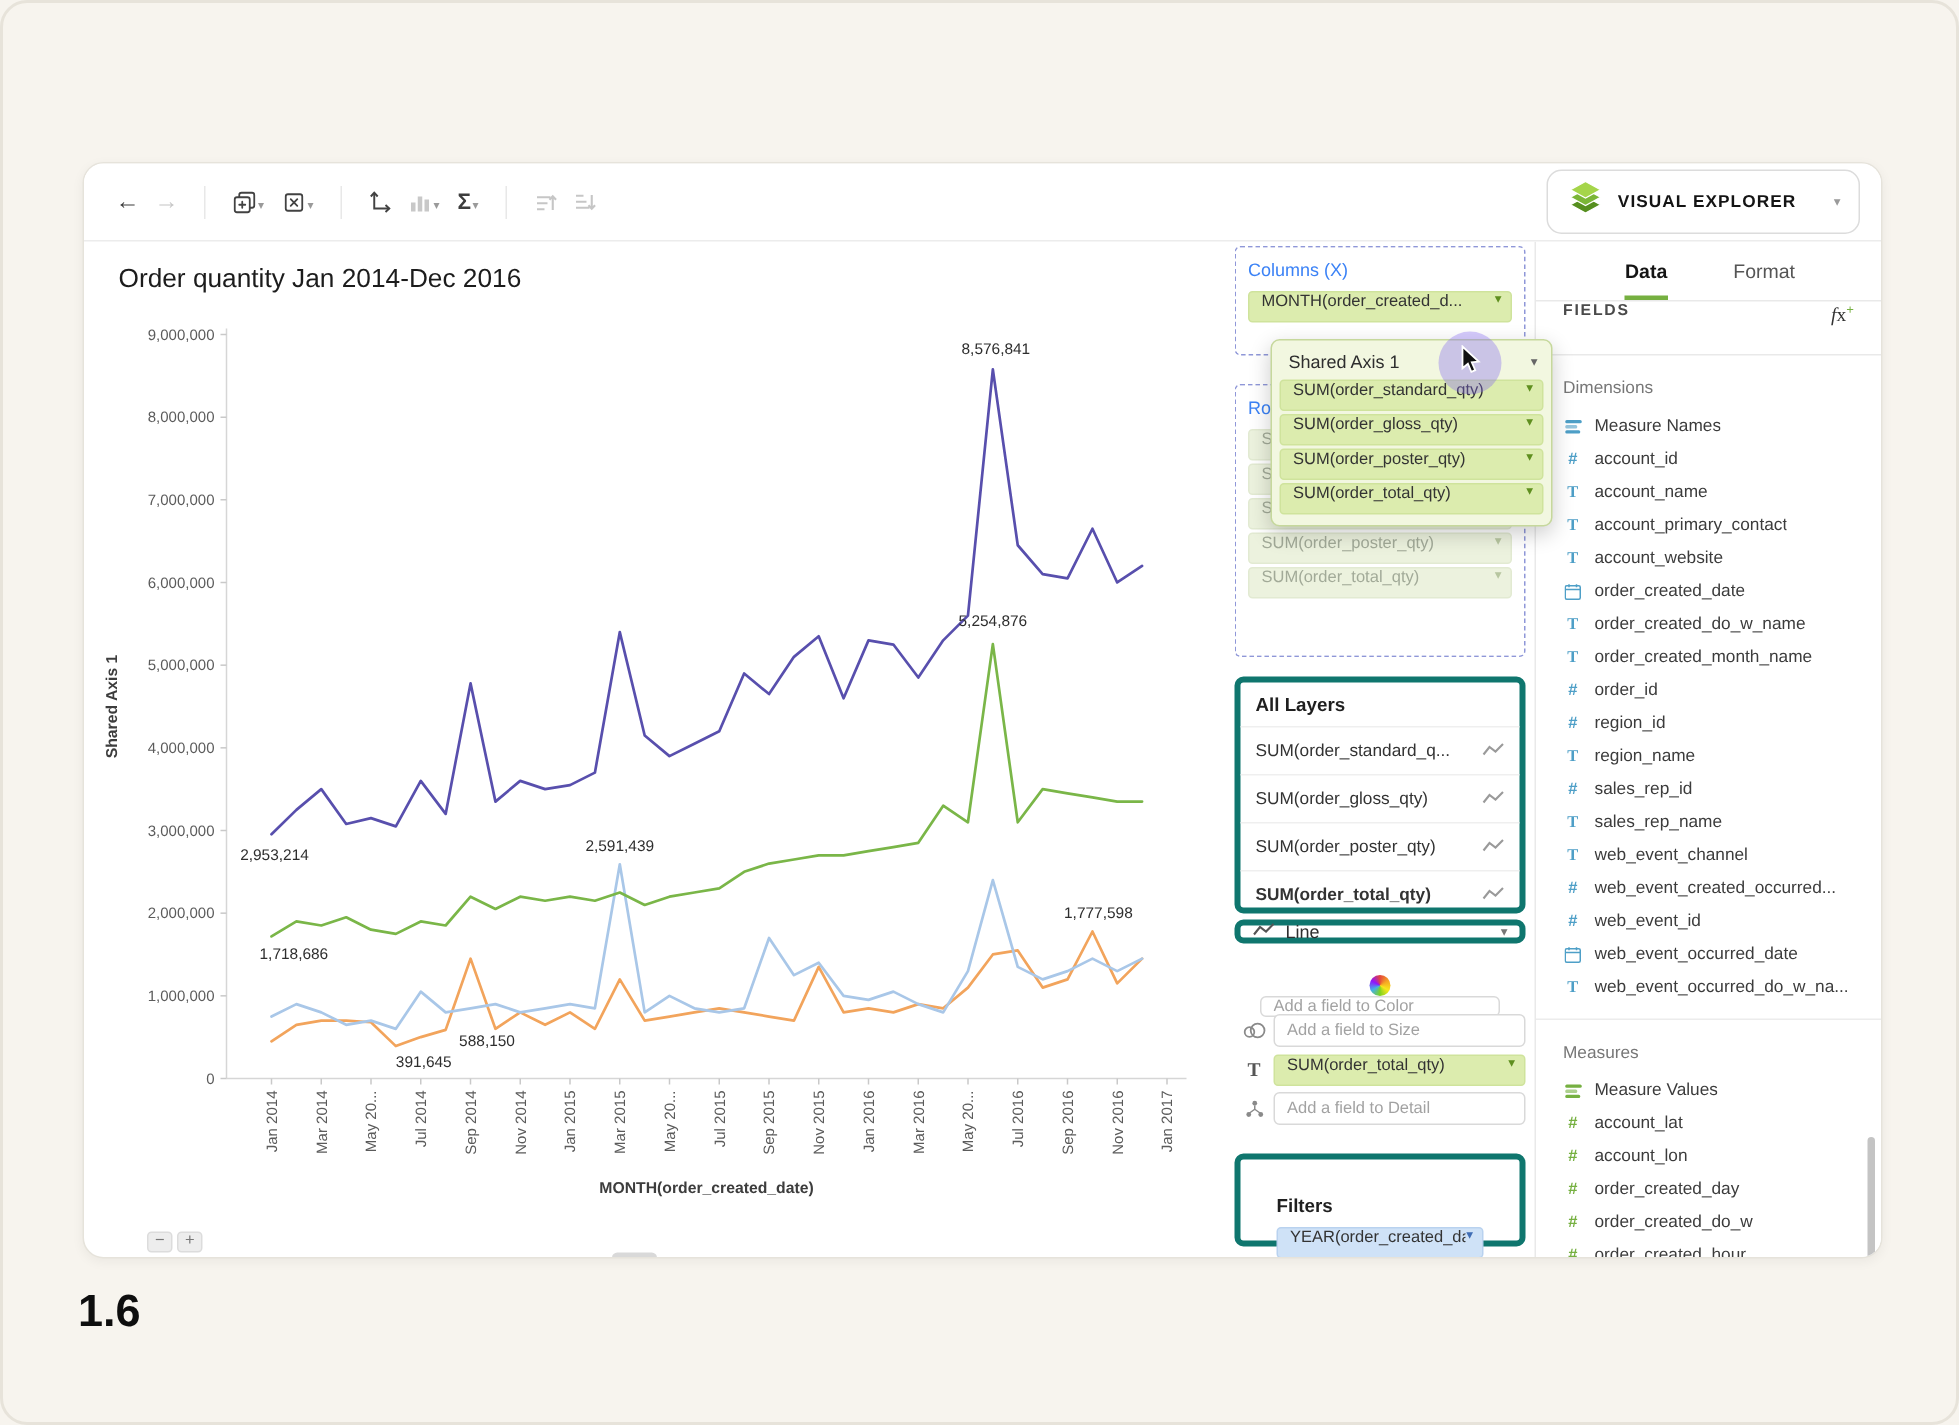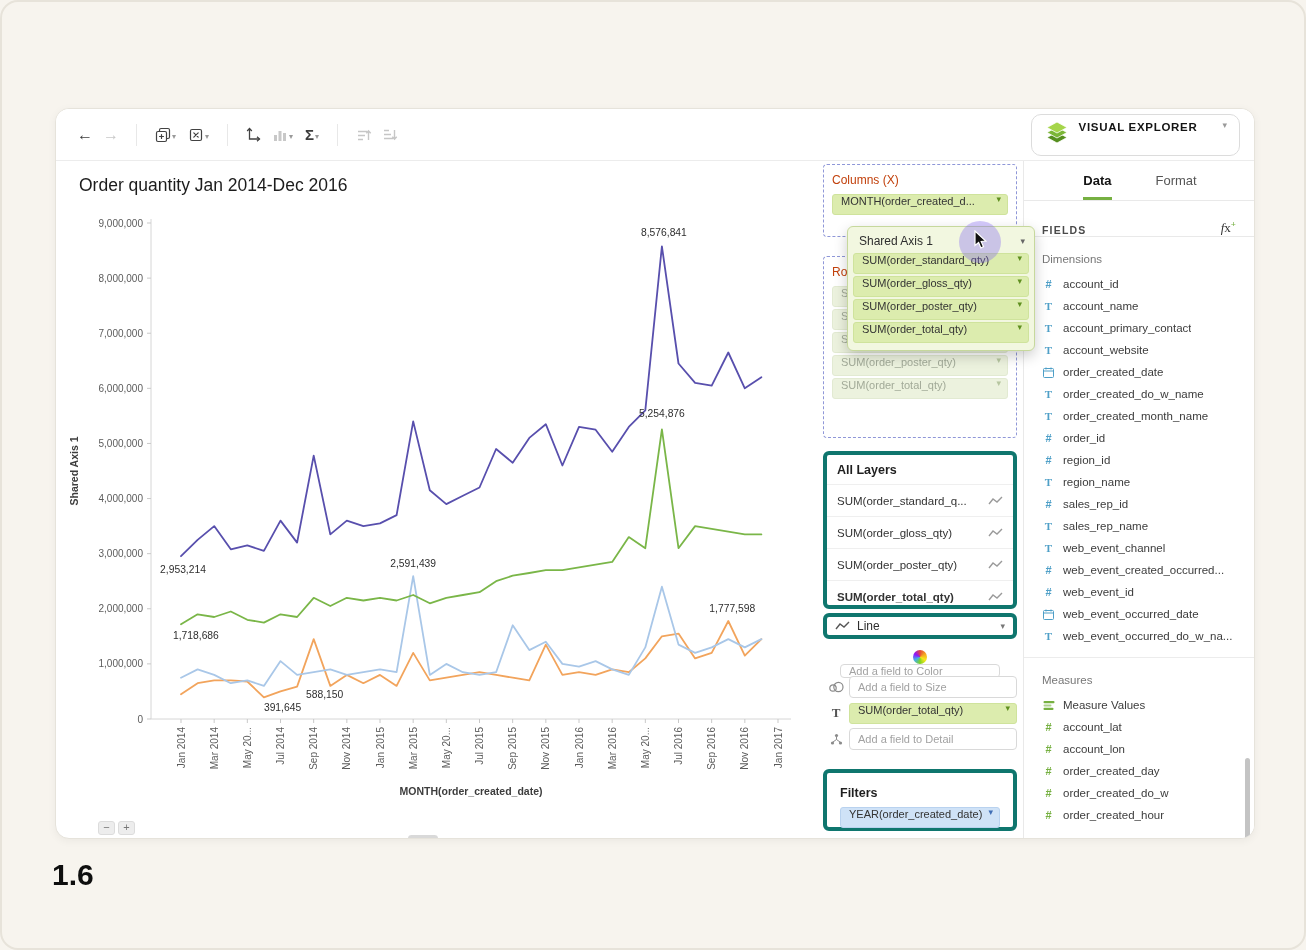--- a/index.html
+++ b/index.html
@@ -22,41 +22,41 @@
   .tbtn { min-width:26px; height:28px; display:flex; align-items:center; justify-content:center;
           color:#3d3d3d; font-size:16px; cursor:pointer; }
   .tgroup { display:flex; align-items:flex-end; gap:1px; margin:0 6px; cursor:pointer; }
   .tgroup svg, .tbtn svg { display:block; }
   .caret { font-size:8px; color:#9a9a9a; line-height:1; }
   .tgroup .caret { margin-bottom:2px; }
   .tdiv { width:1px; height:22px; background:#e8e8e8; margin:0 12px; }
   .dis { color:#c8c8c8; }
   .sigma { font-size:15px; font-weight:bold; color:#3d3d3d; line-height:16px; }
   .spacer { flex:1; }
-  .brand { display:flex; align-items:flex-start; gap:9px; border:1px solid #dcdcdc; border-radius:10px;
+  .brand { display:flex; align-items:center; gap:9px; border:1px solid #dcdcdc; border-radius:10px;
            padding:6px 12px; background:#fff; cursor:pointer; }
   .brand-label { font-size:11.5px; font-weight:bold; letter-spacing:.7px; color:#141414; }
   .brand .caret { margin-left:16px; font-size:9px; }
 
   
   .chart-title { position:absolute; left:23px; top:66px; font-size:17.5px; font-weight:500; color:#1c1c1c; }
   #chart-svg { position:absolute; left:10px; top:100px; }
   .tick { font-size:10px; fill:#5b5b5b; }
   .ann  { font-size:10.3px; fill:#2e2e2e; }
   .axt  { font-size:10.5px; fill:#3d3d3d; font-weight:bold; }
   .zoomer { position:absolute; left:42px; top:712px; display:flex; gap:3px; }
   .zbtn { width:17px; height:14px; background:#ededed; border:1px solid #dcdcdc; border-radius:3px;
           font-size:11px; line-height:11px; color:#777; text-align:center; cursor:pointer; }
   .drag-handle { position:absolute; left:352px; top:726px; width:30px; height:7px; background:#d9d9d9; border-radius:4px; }
 
   
   .shelf-box { position:absolute; left:767px; width:194px; background:#fff; }
   .dashed { border:1px dashed #8f97d8; border-radius:4px; padding:8px; }
   .solid  { border:4px solid #0f766e; border-radius:6px; }
-  .shelf-label { font-size:12px; color:#c2410c; margin-bottom:7px; white-space:nowrap; overflow:hidden; }
+  .shelf-label { font-size:12px; color:#3b82f6; margin-bottom:7px; white-space:nowrap; overflow:hidden; }
   .pill { height:21px; border-radius:3px; display:flex; align-items:flex-start; padding:0 6px 0 8px;
           font-size:11px; color:#333; cursor:pointer; margin-bottom:2px; }
   .pill-t { flex:1; white-space:nowrap; overflow:hidden; }
   .pill-c { font-size:9px; line-height:1; }
   .pill.green { background:#dcecae; border:1px solid #cfe39c; }
   .pill.green .pill-c { color:#5f8f1f; }
   .pill.blue { background:#cfe2f7; border:1px solid #b9d2ef; }
   .pill.blue .pill-c { color:#3f6db5; }
   .pill.off { background:#ecf2de; border:1px solid #e2ead2; color:#a2aa98; }
   .pill.off .pill-c { color:#b7c6a0; }
@@ -70,49 +70,49 @@
   .popup-head { display:flex; align-items:center; padding:2px 4px 5px 6px; font-size:12px; color:#2e2e2e; cursor:pointer; }
   .popup-head .pill-c { color:#666; }
   .popup-head .pill-t { flex:1; }
 
   #layers-box { top:342px; height:158px; }
   .layers-head { font-size:12.5px; font-weight:bold; color:#1f1f1f; padding:8px 10px 7px; }
   .lrow { height:32px; border-top:1px solid #efefef; display:flex; align-items:center; padding:0 10px; cursor:pointer; }
   .lrow-t { flex:1; font-size:11.5px; color:#333; white-space:nowrap; overflow:hidden; }
   .lrow.active .lrow-t { font-weight:bold; }
 
-  #mark-select { top:504px; height:26px; display:flex; align-items:center; gap:7px; padding:0 8px; cursor:pointer; }
+  #mark-select { top:504px; height:16px; display:flex; align-items:center; gap:7px; padding:0 8px; cursor:pointer; }
   .mark-label { font-size:12px; color:#2e2e2e; flex:1; }
   #mark-select .pill-c { color:#777; }
 
   .well-row { position:absolute; left:767px; width:194px; height:22px; display:flex; align-items:center; }
   .well-icon { width:26px; display:flex; justify-content:center; align-items:center; }
   .well-input { flex:1; height:22px; border:1px solid #d9d9d9; border-radius:4px; font-size:11px;
                 padding:0 8px; color:#333; outline:none; font-family:"Liberation Sans",sans-serif; background:#fff; }
   .well-input::placeholder { color:#a2a2a2; }
   .well-pill { flex:1; margin-bottom:0; }
   .color-wheel { width:14px; height:14px; border-radius:50%;
      background:conic-gradient(#e4473c,#f5a623,#f8e71c,#7ed321,#45b0e6,#9013fe,#e4473c); }
   #well-color { top:541px;flex-direction:column; } #well-size { top:567px; } #well-text { top:593px; } #well-detail { top:619px; }
 
-  #filters-box { top:660px; height:62px; padding:13px; }
+  #filters-box { top:660px; height:62px; padding:24px; }
   .filters-head { font-size:12.5px; font-weight:bold; color:#1f1f1f; margin-bottom:7px; }
 
   
   .cursor-halo { position:absolute; left:903px; top:112px; width:42px; height:42px; border-radius:50%;
                  background:rgba(130,100,240,.35); z-index:40; }
   .cursor-arrow { position:absolute; left:917px; top:121px; z-index:41; }
 
   
   .rpanel { position:absolute; left:967px; top:52px; width:233px; height:679px; border-left:1px solid #e9e9e9; background:#fff; }
   .tabs { height:40px; border-bottom:1px solid #e9e9e9; display:flex; justify-content:center; gap:44px; }
   .tab { font-size:13px; color:#555; display:flex; align-items:flex-end; padding-bottom:9px; cursor:pointer;
          border-bottom:3px solid transparent; }
   .tab.active { color:#141414; font-weight:bold; border-bottom-color:#76b041; }
-  .fields-head { height:36px; border-bottom:1px solid #e9e9e9; display:flex; align-items:flex-end; padding:0 20px 0 18px; }
+  .fields-head { height:36px; border-bottom:1px solid #e9e9e9; display:flex; align-items:flex-start; padding:0 20px 0 18px; }
   .fields-title { font-size:10.5px; font-weight:bold; letter-spacing:1.2px; color:#4a4a4a; flex:1; }
   .fx { font-family:"Liberation Serif",serif; font-style:italic; font-size:13px; color:#333; cursor:pointer; }
   .fx sup { color:#76b041; font-weight:bold; font-size:9px; font-style:normal; }
   .group-label { font-size:11.5px; color:#777; margin:16px 0 8px 18px; }
   .frow { height:22px; display:flex; align-items:center; padding-left:18px; gap:8px; cursor:pointer; }
   .flabel { font-size:11.5px; color:#3c3c3c; white-space:nowrap; overflow:hidden; }
   .fi { width:13px; text-align:center; font-size:11px; font-weight:bold; color:#4e9fc7; flex:none; display:inline-flex; justify-content:center; }
   .fi.txt { font-family:"Liberation Serif",serif; }
   .frow.m .fi { color:#76b041; }
   .list-div { height:1px; background:#ececec; margin:10px 0 0 0; }
@@ -437,20 +437,30 @@
       <div class="tab active">Data</div>
       <div class="tab">Format</div>
     </div>
     <div class="fields-head">
       <span class="fields-title">FIELDS</span>
       <span class="fx">f<span style="font-style:normal;">x</span><sup>+</sup></span>
     </div>
     <div class="group-label">Dimensions</div>
     <div id="dim-list">
         <div class="frow">
+          <span class="fi">
+            <svg width="12" height="11" viewBox="0 0 12 11">
+              <rect x="0.5" y="1" width="11" height="2.2" rx="1" fill="currentColor"></rect>
+              <rect x="0.5" y="4.4" width="8" height="2.2" rx="1" fill="currentColor" opacity="0.6"></rect>
+              <rect x="0.5" y="7.8" width="10" height="2.2" rx="1" fill="currentColor"></rect>
+            </svg>
+          </span>
+          <span class="flabel">Measure Names</span>
+        </div>
+        <div class="frow">
           <span class="fi">#</span>
           <span class="flabel">account_id</span>
         </div>
         <div class="frow">
           <span class="fi txt">T</span>
           <span class="flabel">account_name</span>
         </div>
         <div class="frow">
           <span class="fi txt">T</span>
           <span class="flabel">account_primary_contact</span>

